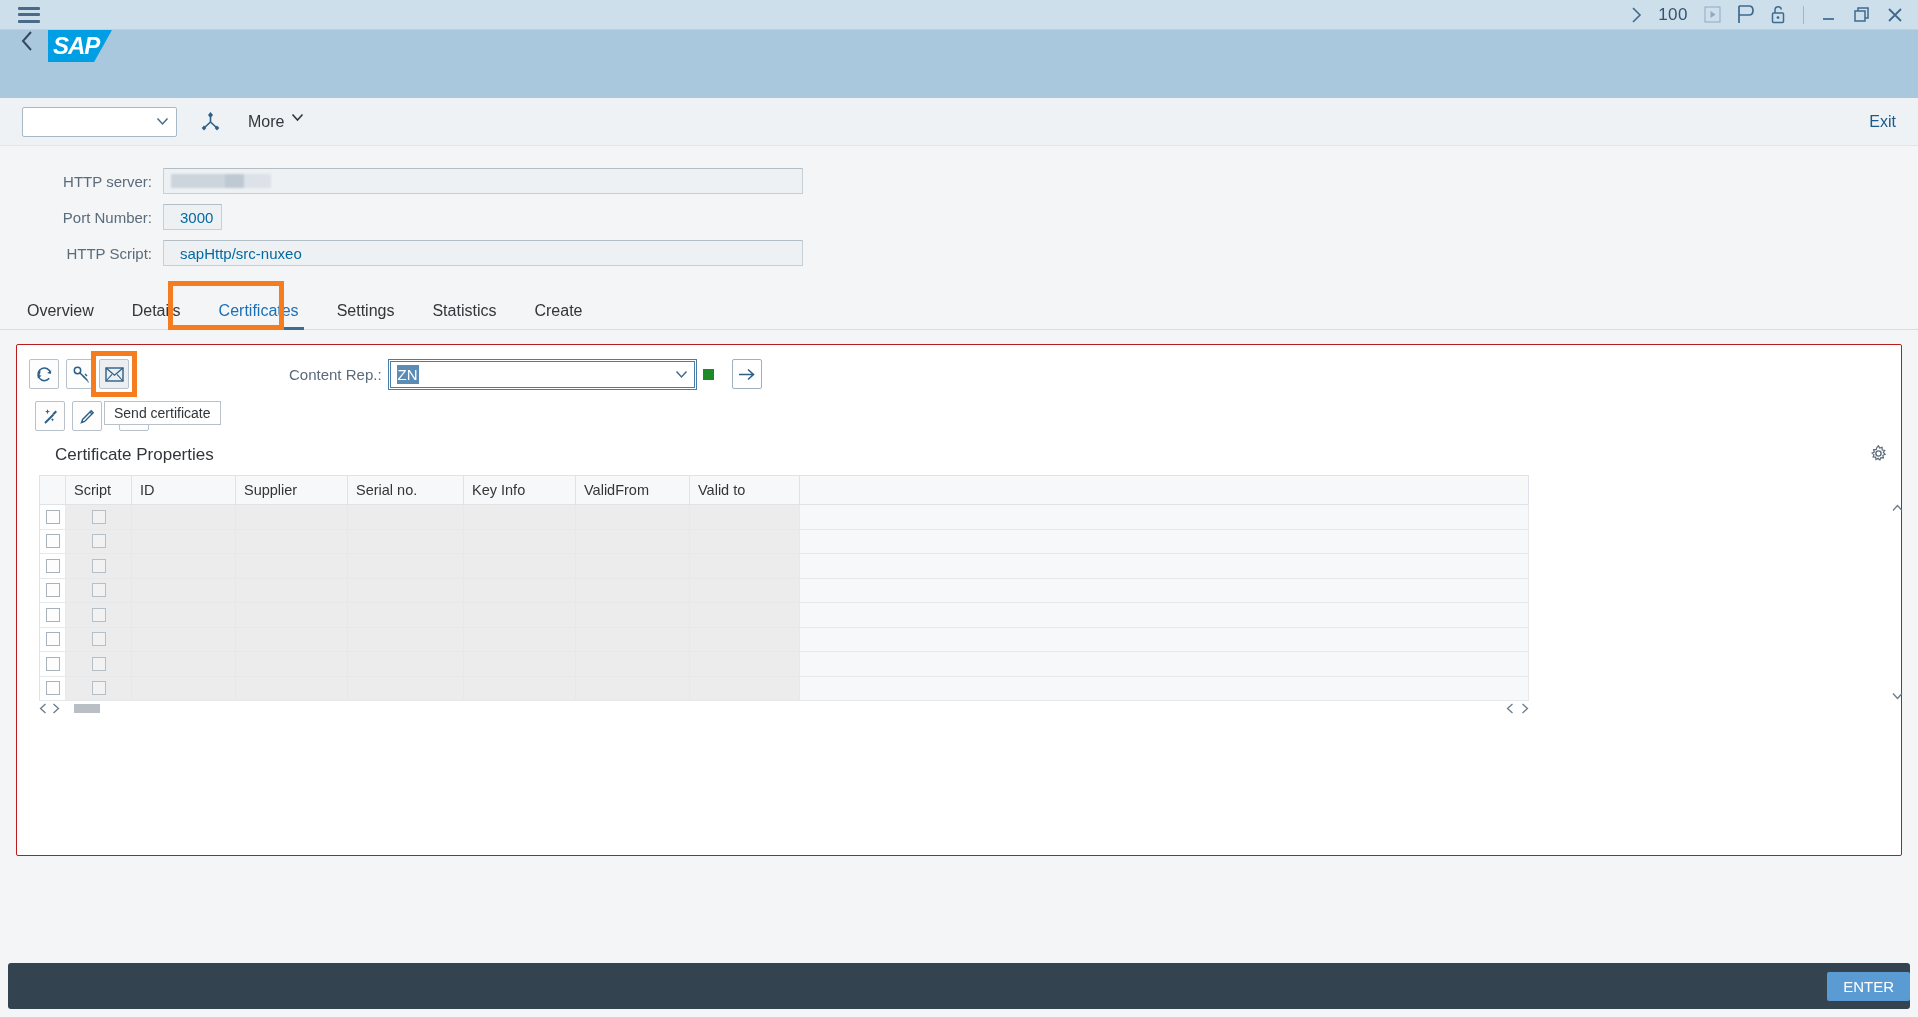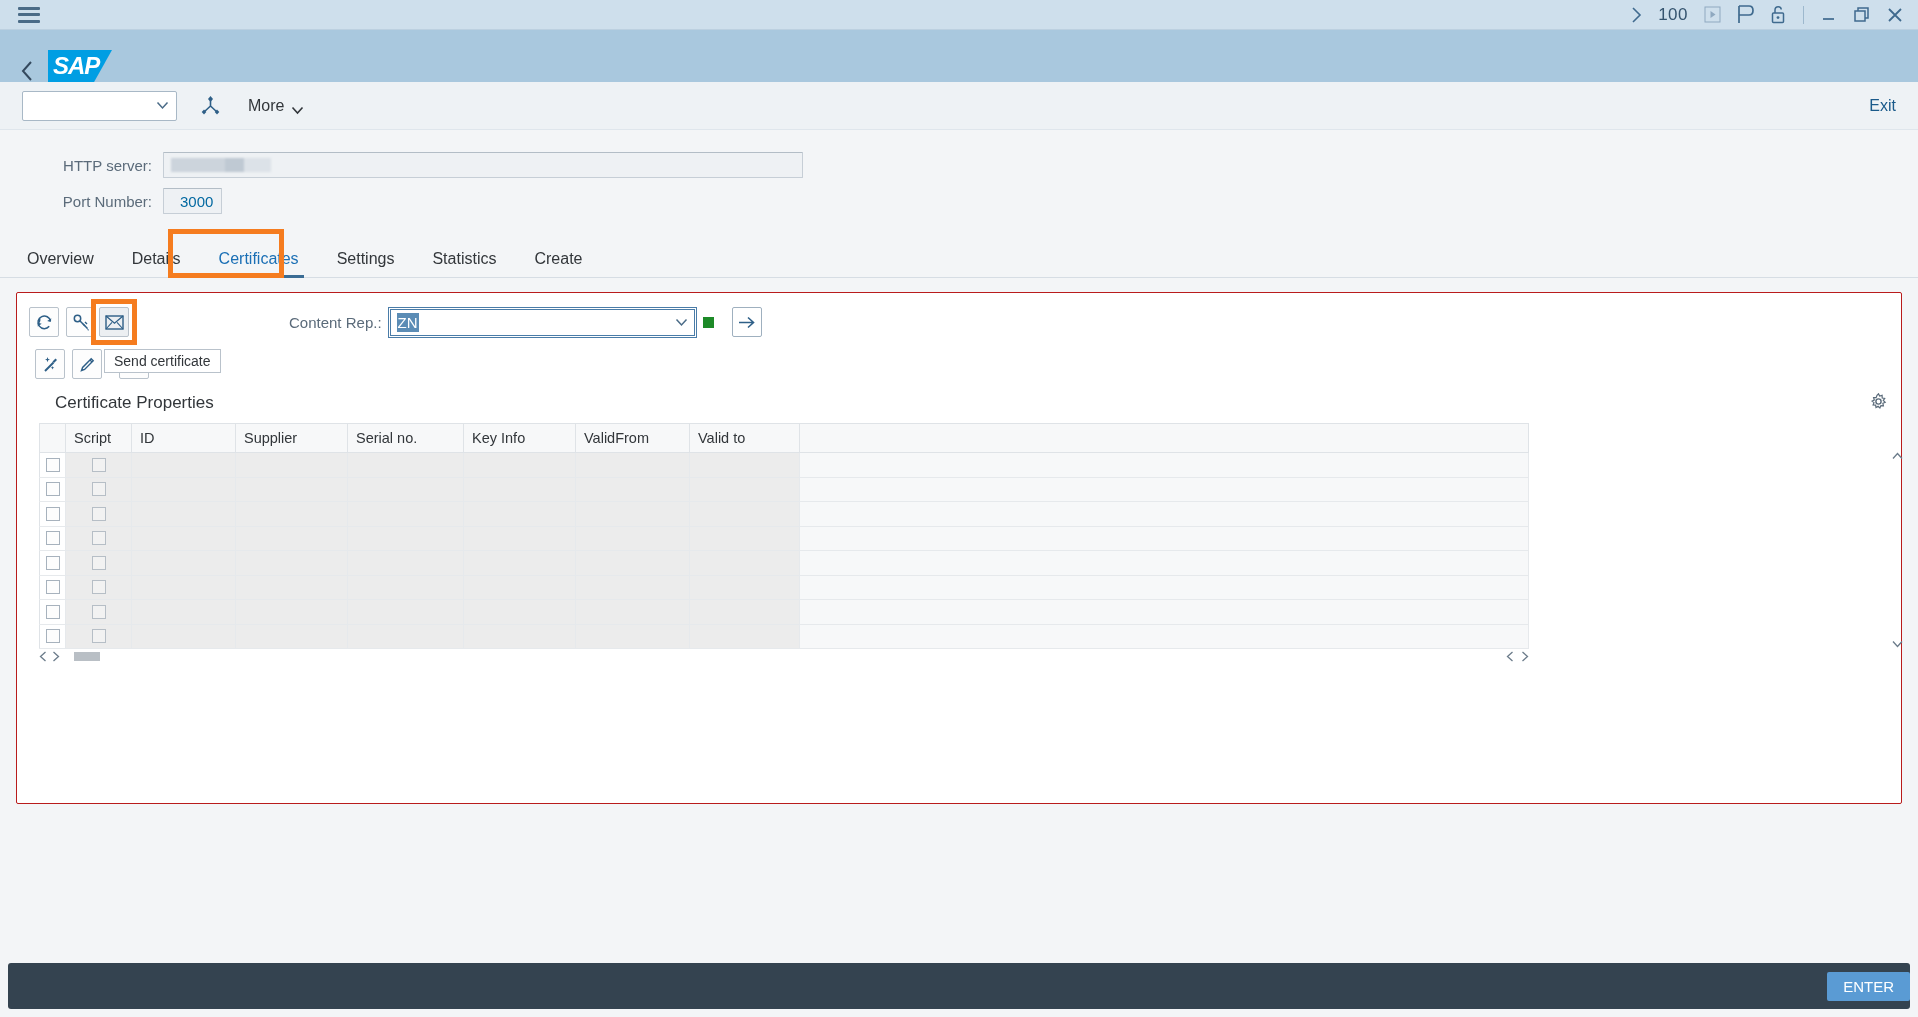--- a/index.html
+++ b/index.html
@@ -24,23 +24,23 @@
     justify-content: space-between; cursor: pointer; }
   .hamburger i { display: block; height: 3px; background: #4a6b87; border-radius: 1px; }
   .winbar-right { margin-left: auto; display: flex; align-items: center; gap: 16px; }
   .wb-ico { color: #3f6a8e; display: flex; align-items: center; justify-content: center;
     cursor: pointer; }
   .wb-num { color: #35546f; font-size: 17px; letter-spacing: .5px; }
   .wb-sep { width: 1px; height: 18px; background: #9db8cd; }
 
   
   .shell {
-    height: 52px; width: 100%;
+    height: 68px; width: 100%;
     background: #a9c8de;
-    display: flex; align-items: flex-end;
+    display: flex; align-items: flex-start;
     position: relative;
     padding: 0 20px;
   }
   .back-chevron { color: #34495e; cursor: pointer; margin-right: 14px; display:flex; }
   .sap-logo {
     width: 64px; height: 32px; background: #009ee3;
     clip-path: polygon(0 0, 100% 0, 72% 100%, 0 100%);
     display: flex; align-items: center; padding-left: 5px;
   }
   .sap-logo span {
@@ -62,21 +62,21 @@
   .tb-select {
     width: 155px; height: 30px; background: #fff;
     border: 1px solid #a8b8c6; border-radius: 2px;
     display: flex; align-items: center; padding: 0 7px;
     font-size: 14px; color: #32363a; cursor: pointer;
   }
   .tb-select .cv { margin-left: auto; color: #4a6b87; }
   .tb-icon-btn { margin-left: 22px; cursor: pointer; display: flex;
     align-items: center; justify-content: center; }
   .tb-more {
-    margin-left: 26px; display: flex; align-items: flex-end; gap: 7px;
+    margin-left: 26px; display: flex; align-items: flex-start; gap: 7px;
     font-size: 16px; color: #32363a; cursor: pointer;
   }
   .tb-exit {
     margin-left: auto; font-size: 16px; color: #1a5a8a; cursor: pointer;
   }
 
   
   .form { padding: 22px 0 0 0; }
   .frow { display: flex; align-items: center; margin-bottom: 10px; }
   .flabel {
@@ -320,20 +320,24 @@
     <div class="finput wide dark">
       <span class="redact"></span>
     </div>
   </div>
 
   <div class="frow">
     <div class="flabel">Port Number:</div>
     <div class="finput sm blue">3000</div>
   </div>
 
+  <div class="frow">
+    <div class="flabel">HTTP Script:</div>
+    <div class="finput wide blue">sapHttp/src-nuxeo</div>
+  </div>
 
 
 </div>
 
 <div class="tabs">
   <div class="tab">Overview</div>
   <div class="tab">Details</div>
   <div class="tab active">Certificates</div>
   <div class="tab">Settings</div>
   <div class="tab">Statistics</div>

